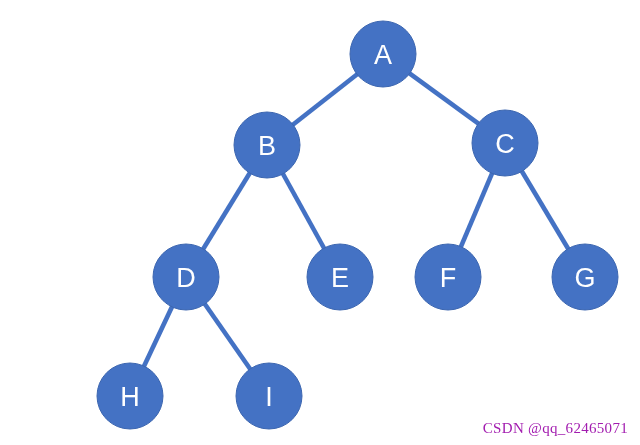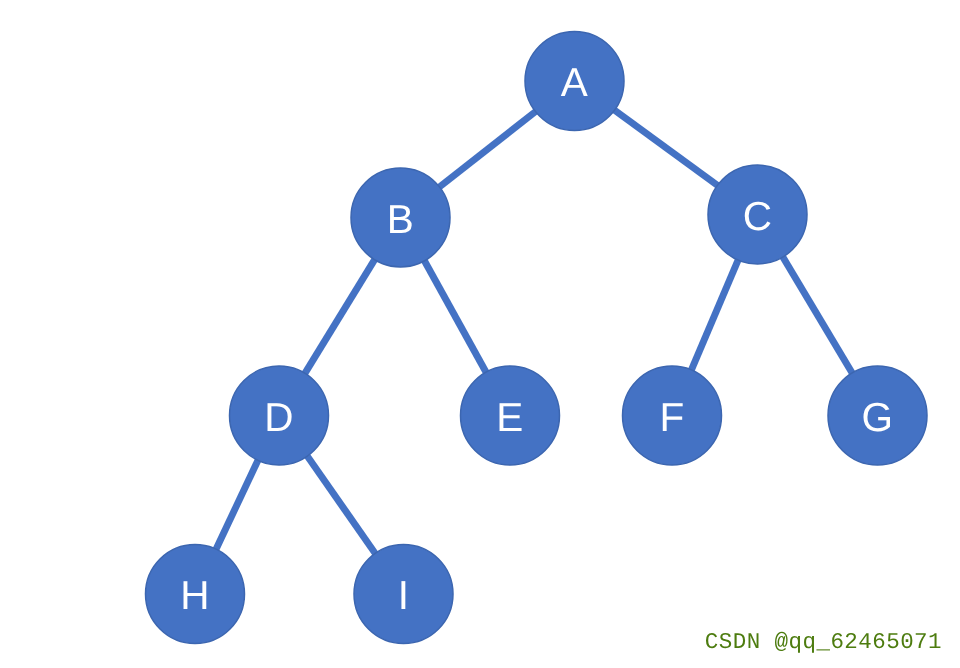--- a/index.html
+++ b/index.html
@@ -44,22 +44,22 @@
     font-size: 27px;
     font-weight: 400;
     text-anchor: middle;
     dominant-baseline: central;
     letter-spacing: 0.2px;
   }
   .watermark-text {
     position: absolute;
     right: 12px;
     bottom: 8px;
-    color: #4d7c0f;
-    font-family: Liberation Mono, monospace;
+    color: #a21caf;
+    font-family: Liberation Serif, serif;
     font-size: 15px;
     letter-spacing: 0.3px;
     white-space: nowrap;
     user-select: none;
   }
 </style>
 </head>
 <body>
 
 <div id="canvas-wrap">

